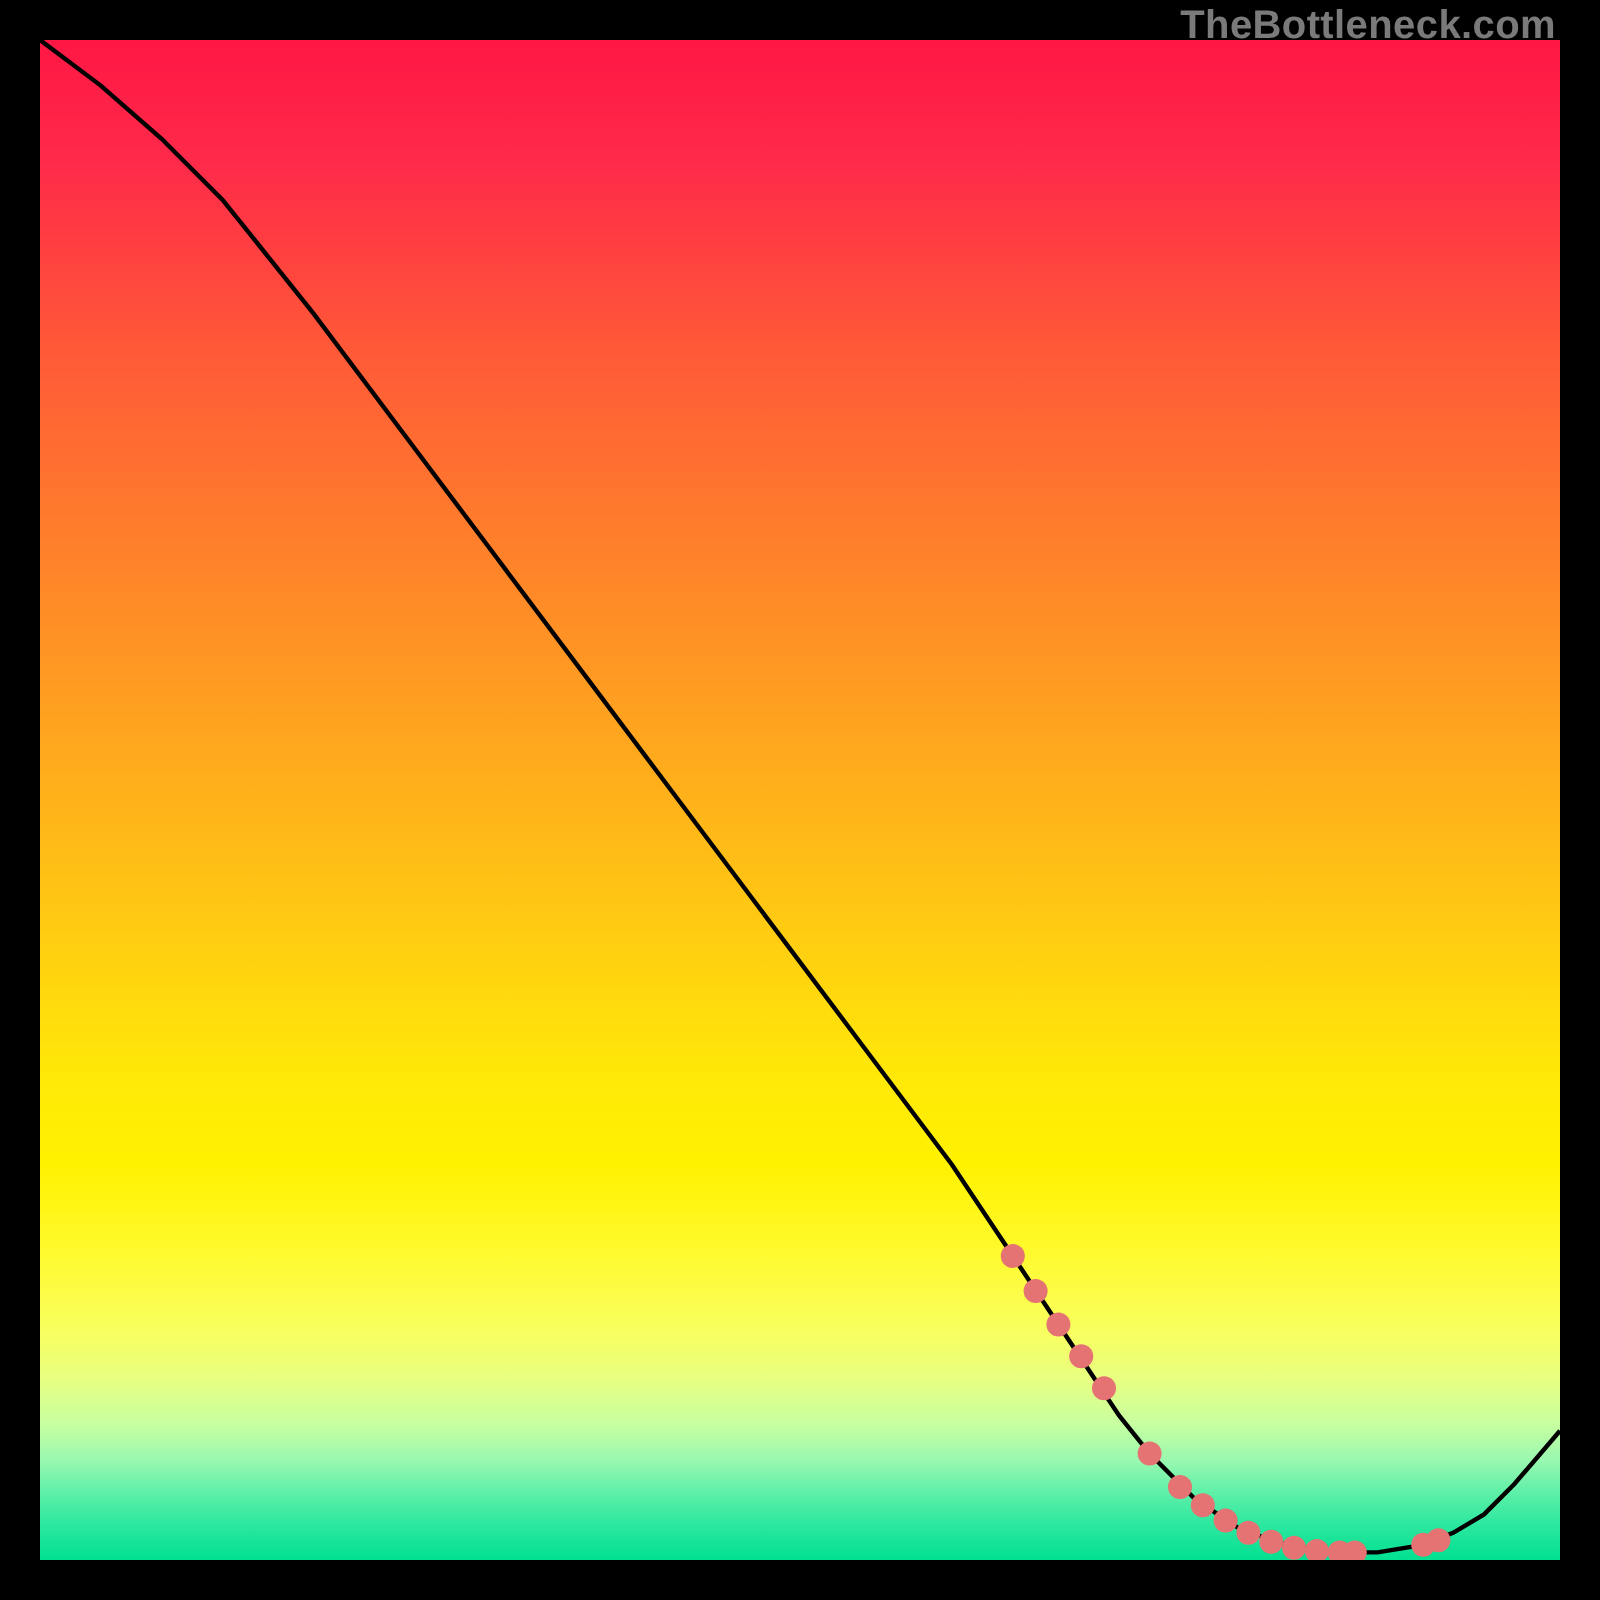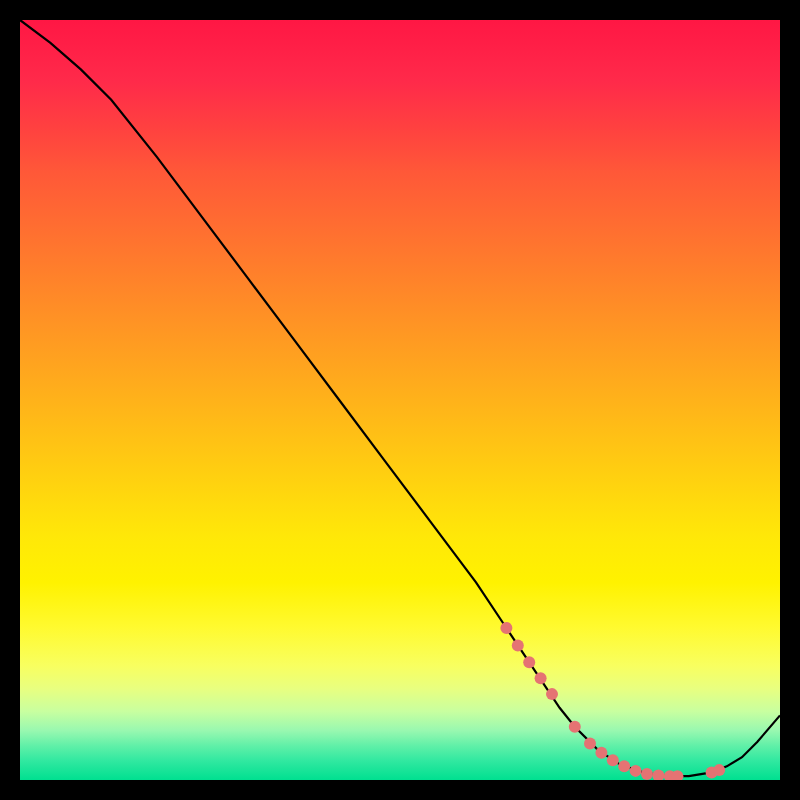--- a/index.html
+++ b/index.html
@@ -62,20 +62,21 @@
     font-size: 20px;
     font-weight: bold;
     color: #7a7a7a;
     letter-spacing: 0.2px;
   }
 </style>
 </head>
 <body>
 
 <div class="frame">
+  <div class="watermark">TheBottleneck.com</div>
   <div class="plot-area">
     <div class="gradient-bg"></div>
     <svg class="curve" viewBox="0 0 760 760" preserveAspectRatio="none">
       <path class="line" d="M0.00 0.00 L30.40 22.80 L60.80 49.40 L91.20 79.80 L136.80 136.80 L182.40 197.60 L228.00 258.40 L273.60 319.20 L319.20 380.00 L364.80 440.80 L410.40 501.60 L456.00 562.40 L486.40 608.00 L516.80 653.60 L539.60 687.80 L554.80 706.80 L577.60 729.60 L600.40 744.80 L623.20 752.40 L646.00 756.20 L668.80 756.20 L691.60 752.40 L706.80 746.32 L722.00 737.20 L737.20 722.00 L760.00 695.40"></path>
       <g>
           <circle class="pt" cx="486.40" cy="608.00" r="6"></circle>
           <circle class="pt" cx="497.80" cy="625.48" r="6"></circle>
           <circle class="pt" cx="509.20" cy="642.20" r="6"></circle>
           <circle class="pt" cx="520.60" cy="658.16" r="6"></circle>
           <circle class="pt" cx="532.00" cy="674.12" r="6"></circle>

